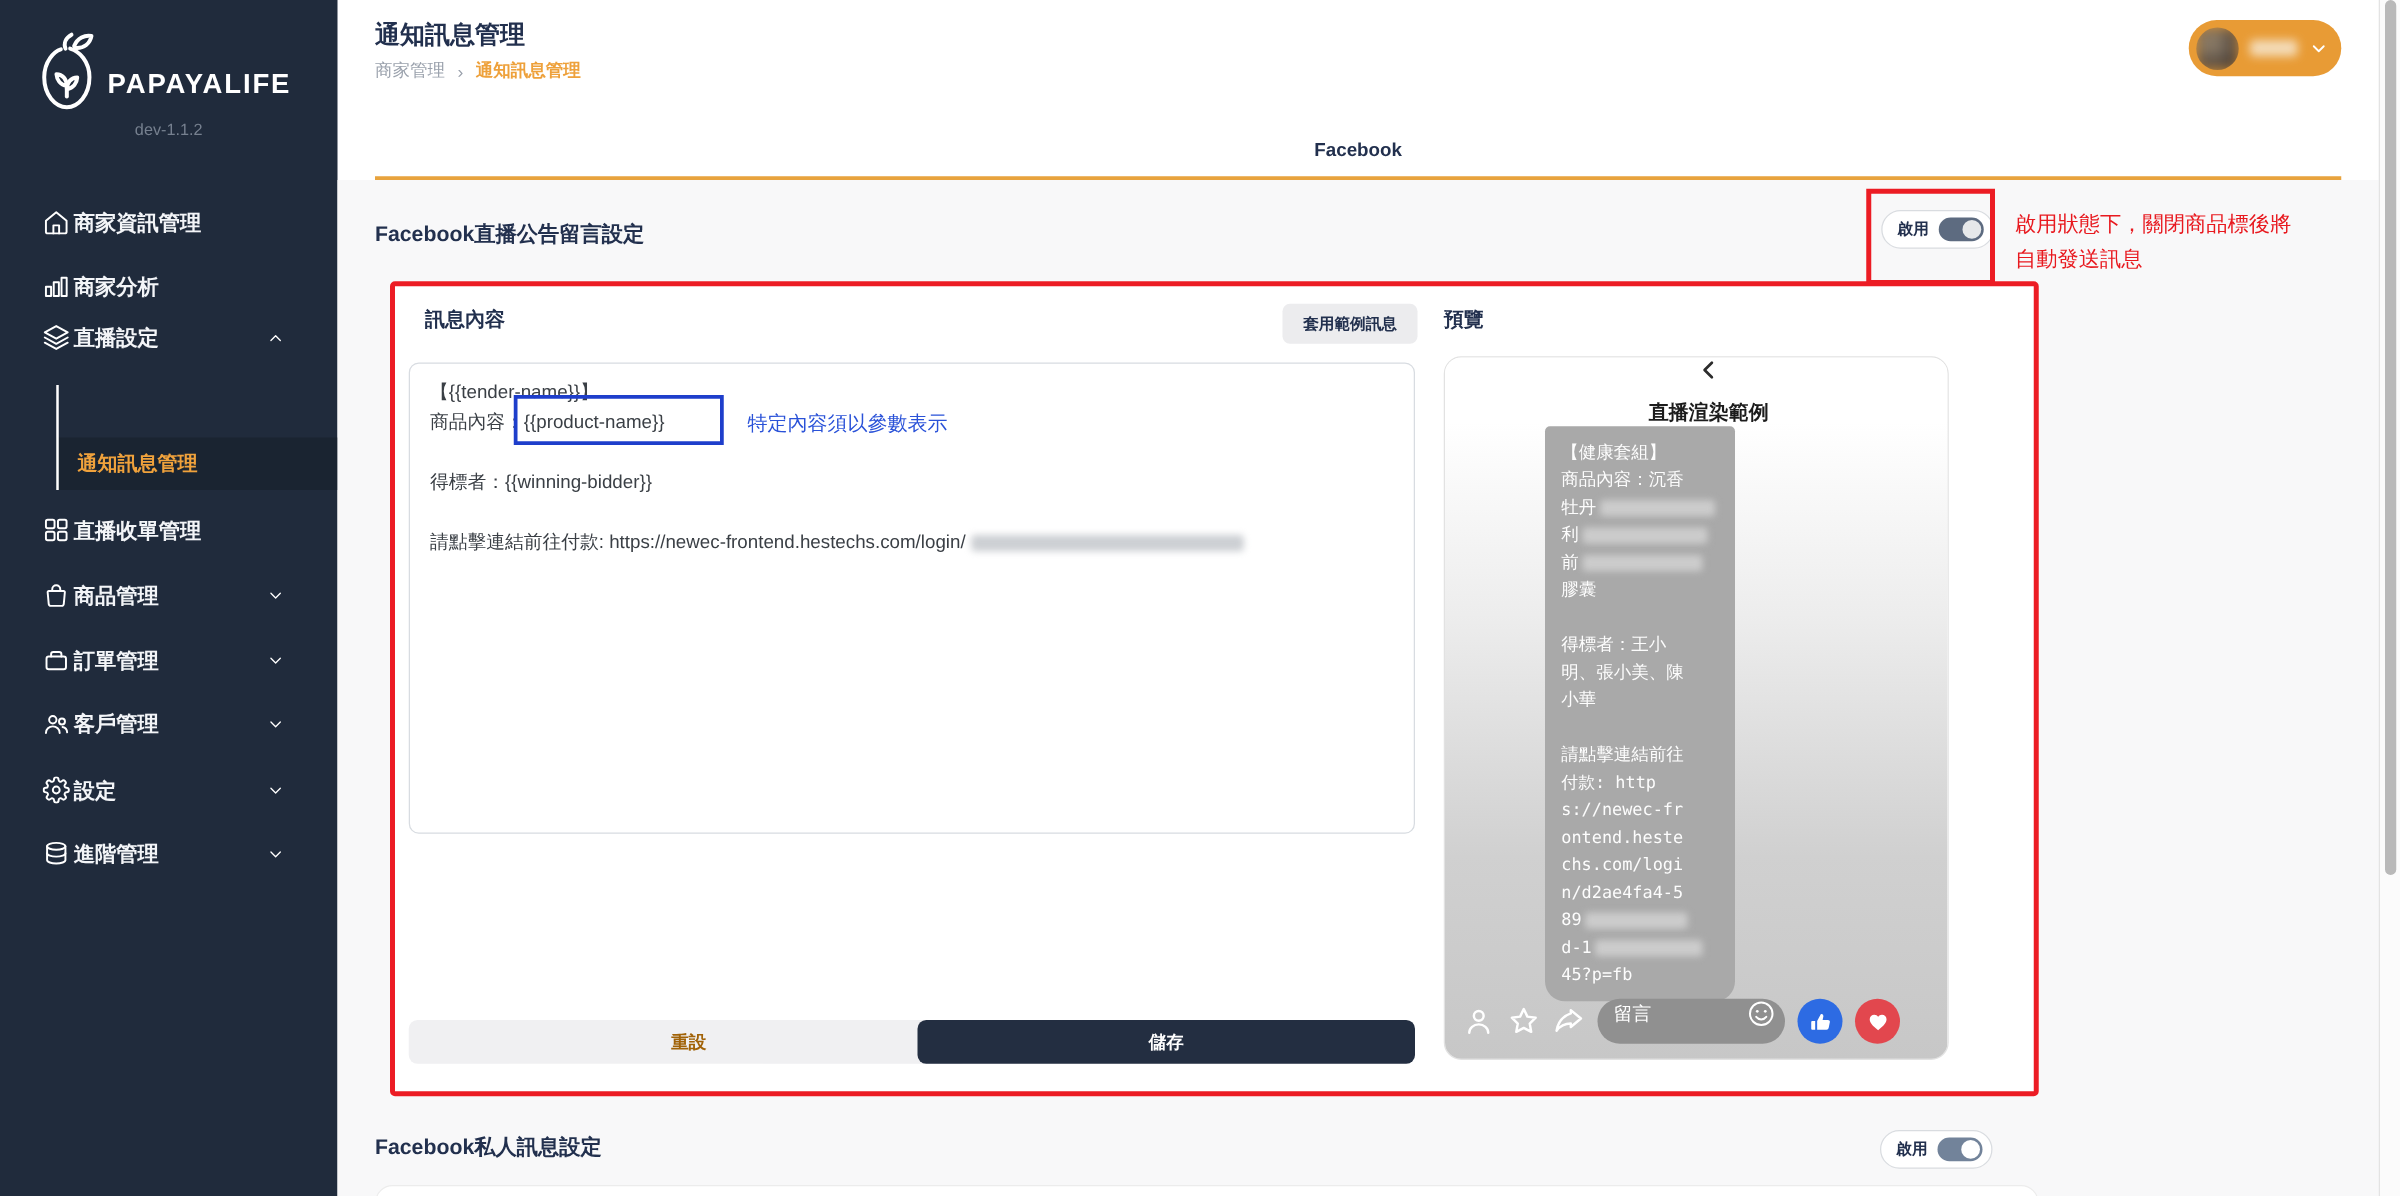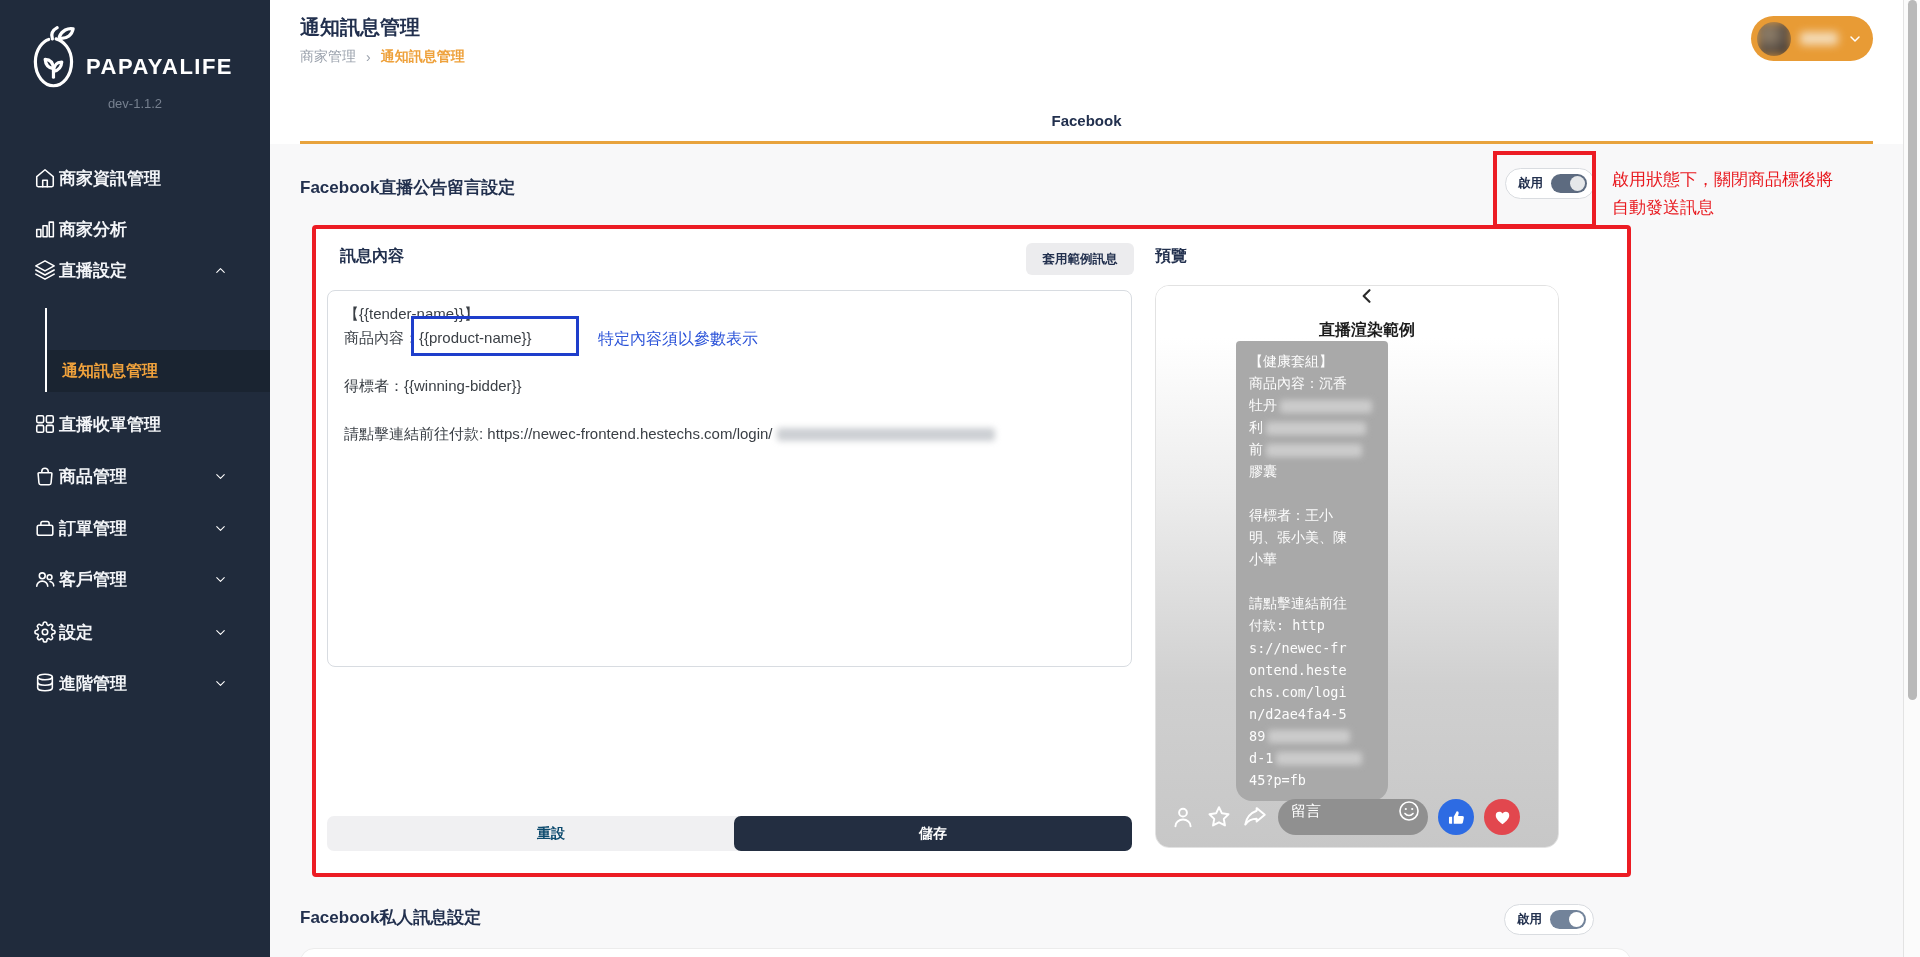--- a/index.html
+++ b/index.html
@@ -53,21 +53,21 @@
   
   .panel { left:312px; top:225px; width:1319px; height:652px; background:#fff; border-radius:4px; }
   .panel-title { left:340px; top:246px; font-size:16px; font-weight:bold; color:#22304e; }
   .apply-btn { left:1026px; top:243px; width:108px; height:32px; background:#ececee; border-radius:6px; display:flex; align-items:center; justify-content:center; font-size:12.5px; font-weight:bold; color:#22304e; cursor:pointer; }
   .msg-area { left:327px; top:290px; width:805px; height:377px; background:#fff; border:1px solid #d8dce1; border-radius:8px; padding:11px 16px; font-size:15px; line-height:24px; color:#3a3f45; cursor:text; }
   .tline { height:24px; display:flex; align-items:center; white-space:pre; }
   .redact { display:inline-block; height:13px; border-radius:3px; background:#9aa0a8; opacity:.5; filter:blur(3px); margin-left:4px; }
   .blue-box { left:411px; top:316px; width:168px; height:40px; border:3px solid #1e3ecb; z-index:4; pointer-events:none; }
   .blue-note { left:598px; top:329px; font-size:16px; color:#2a52d8; font-weight:500; }
   .btn { height:35px; border-radius:7px; display:flex; align-items:center; justify-content:center; font-size:14px; font-weight:bold; cursor:pointer; }
-  .btn-reset { left:327px; top:816px; width:448px; background:#f0f0f2; color:#0c4a6e; }
+  .btn-reset { left:327px; top:816px; width:448px; background:#f0f0f2; color:#a16207; }
   .btn-save { left:734px; top:816px; width:398px; background:#232e41; color:#fff; }
 
   
   .preview-title { left:1155px; top:246px; font-size:16px; font-weight:bold; color:#22304e; }
   .phone-card { left:1155px; top:285px; width:404px; height:563px; background:#fff; border:1px solid #e2e2e2; border-radius:14px; overflow:hidden; }
   .phone-head { position:absolute; left:0; top:0; width:100%; height:52px; background:#fff; z-index:2; display:flex; align-items:center; padding-left:20px; gap:14px;flex-direction:column; }
   .phone-back svg { width:20px; height:20px; stroke:#2c2c2c; stroke-width:2.6; }
   .phone-head-title { font-size:16px; font-weight:bold; color:#1c1c1c; }
   .phone-screen { position:absolute; left:0; top:52px; width:100%; height:511px; background:linear-gradient(180deg,#ffffff 0%,#ededed 30%,#d0d0d0 68%,#c7c7c7 100%); }
   .bubble { position:absolute; left:80px; top:3px; width:152px; background:#a9a9a9; border-radius:4px 4px 16px 16px; padding:10px 13px; color:#fdfdfd; font-size:14px; }

